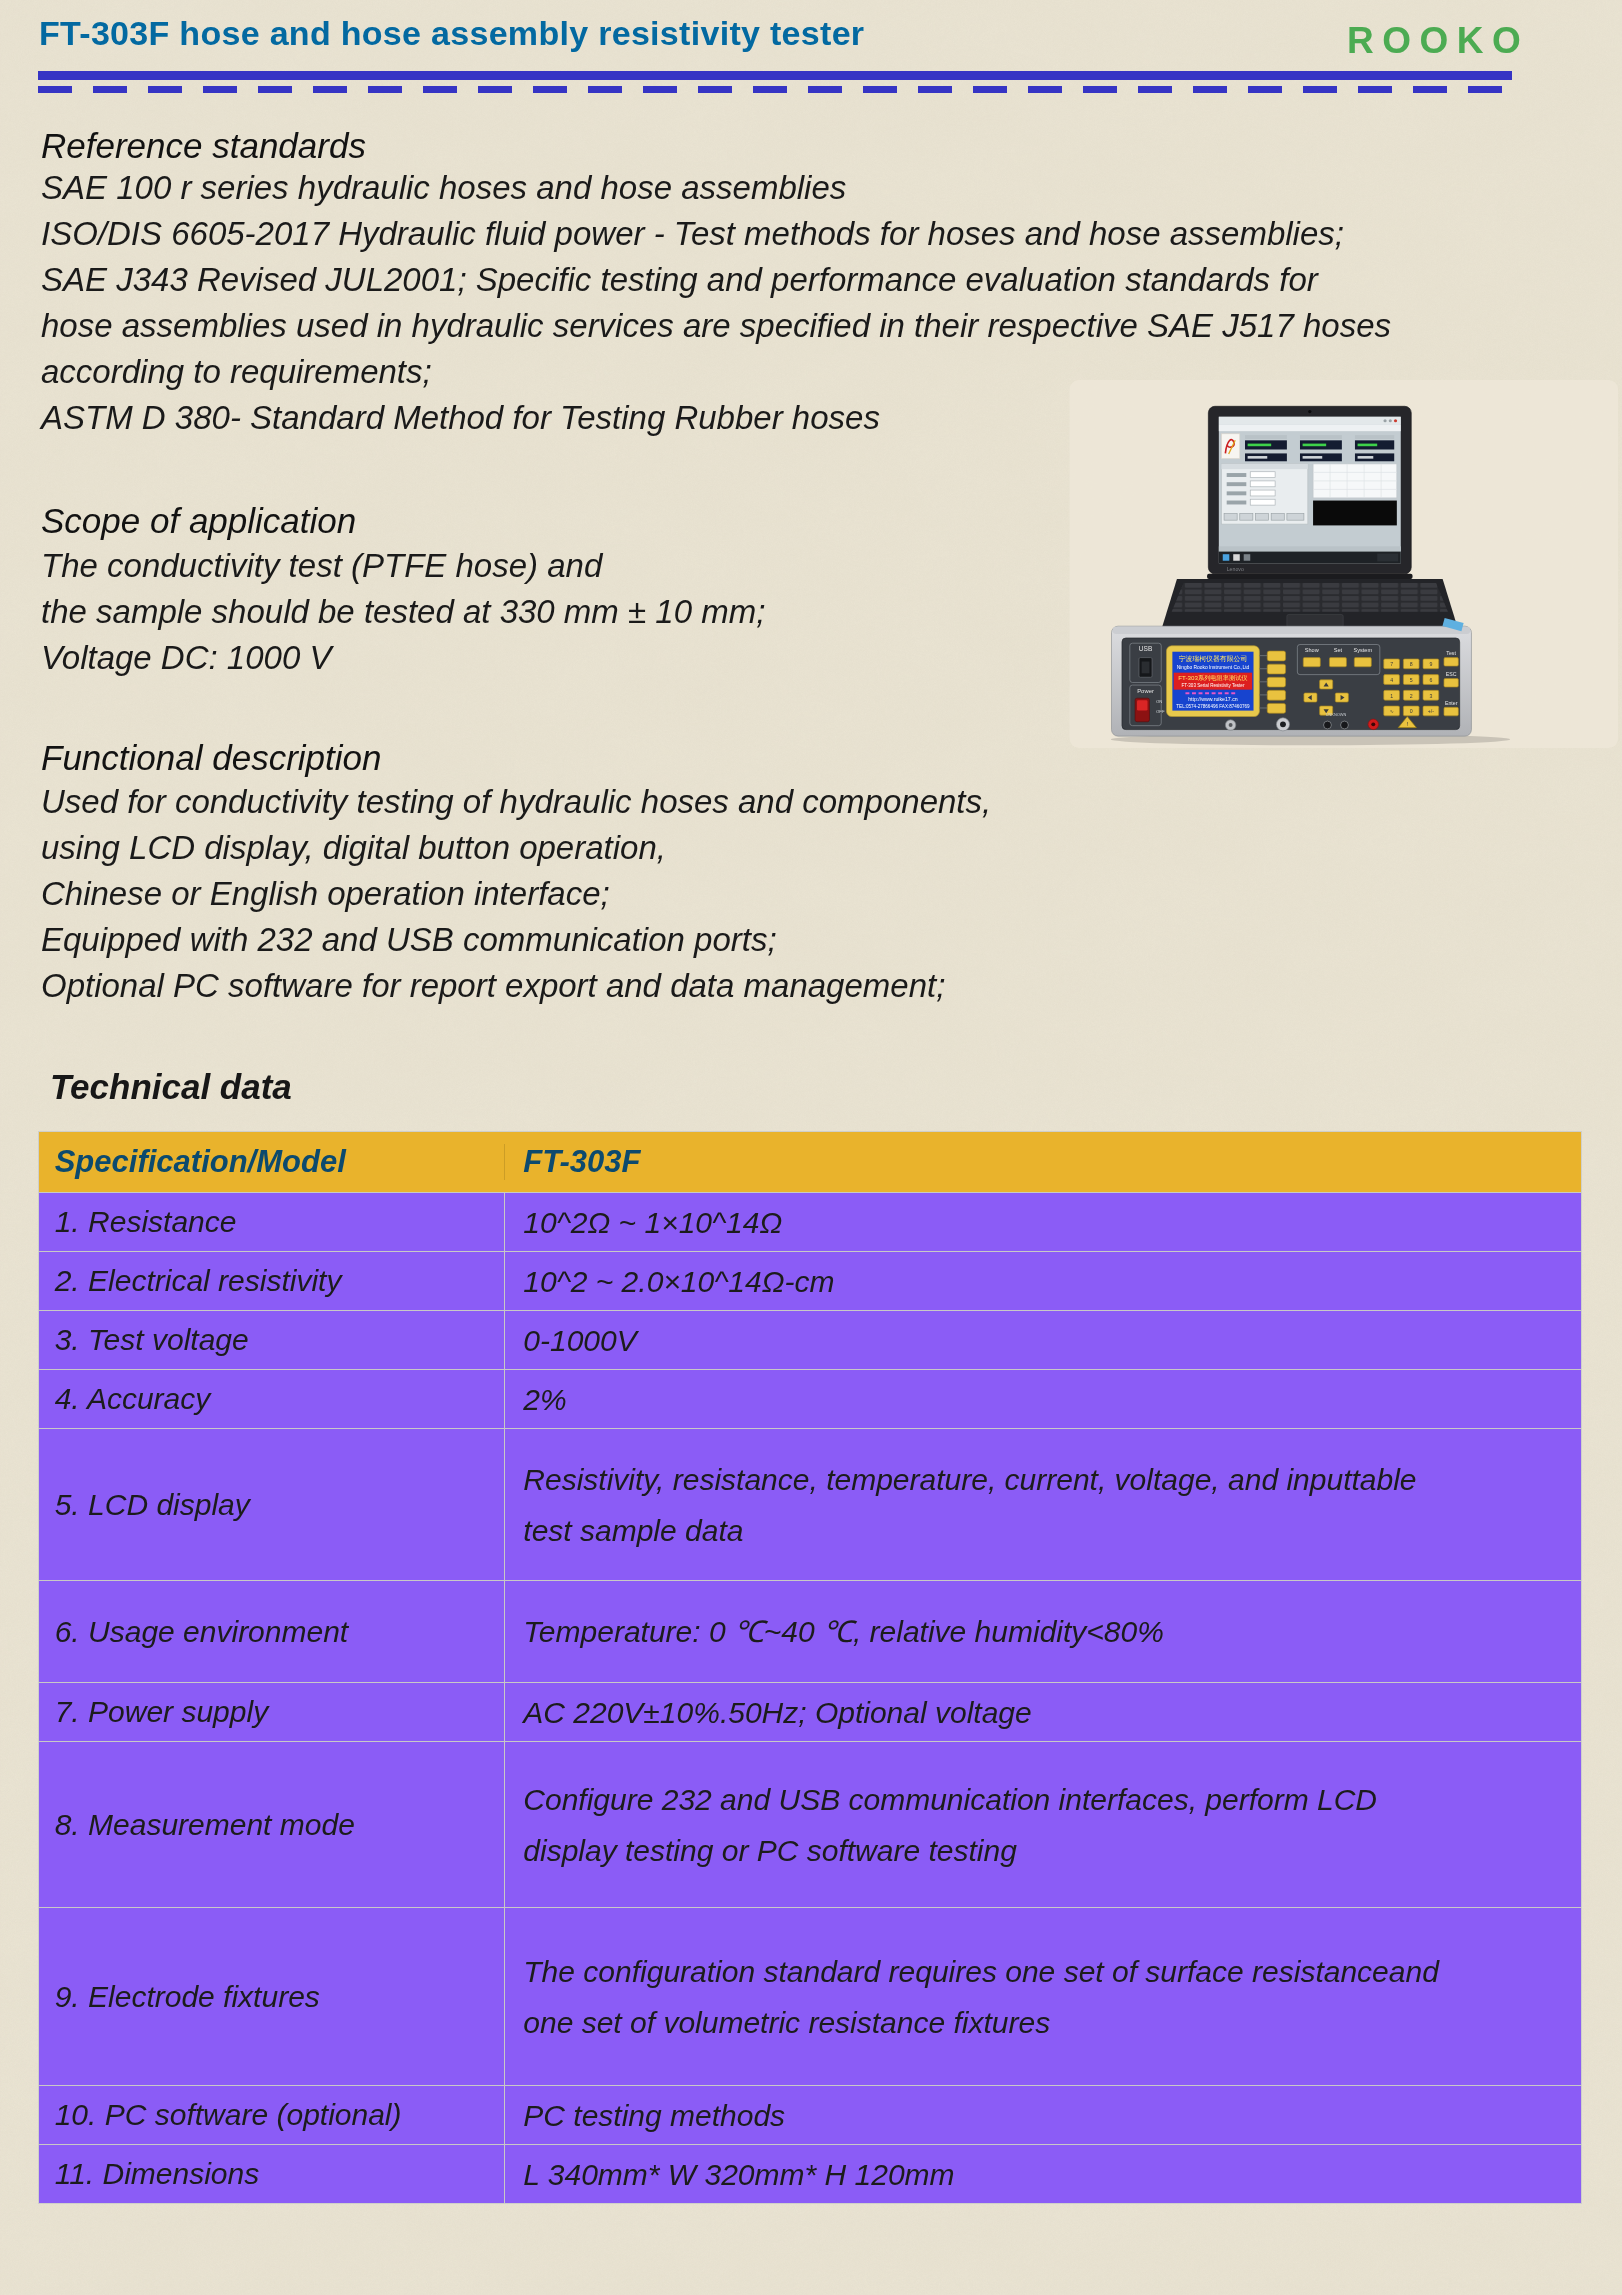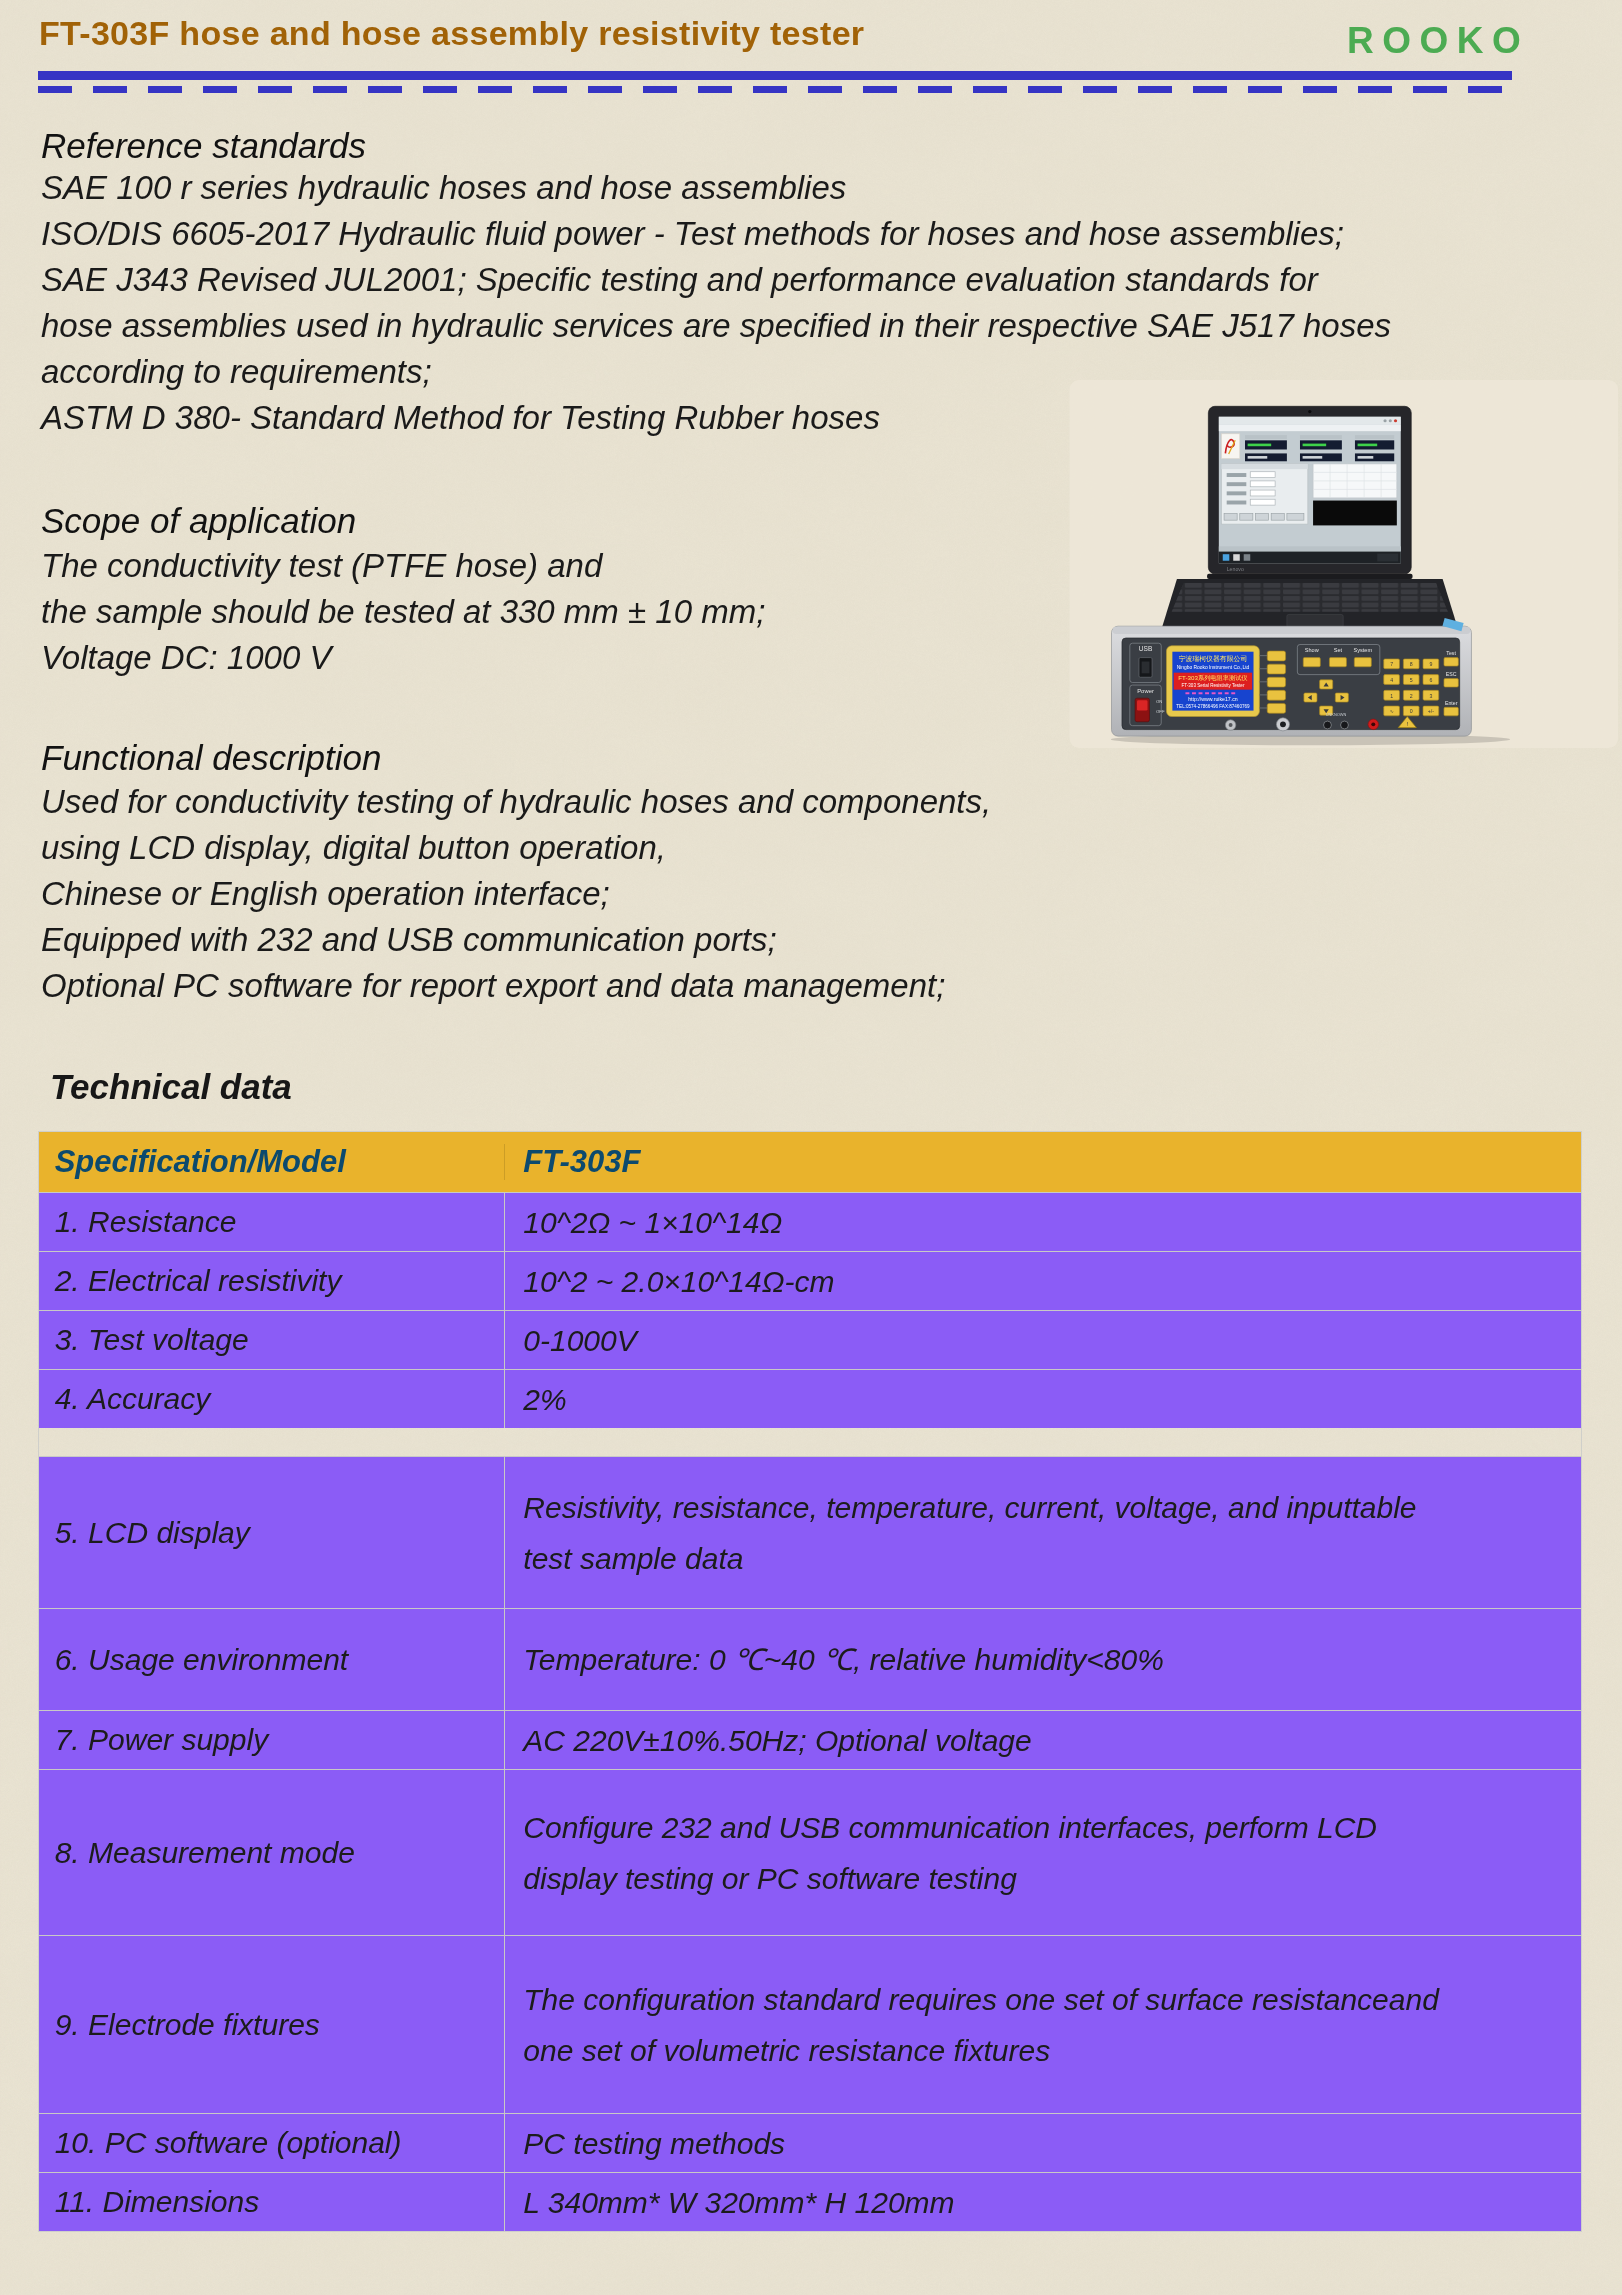--- a/index.html
+++ b/index.html
@@ -7,21 +7,21 @@
     width:1623px;height:2295px;position:relative;overflow:hidden;
     background:#ece6d5;color:#171717;
     font-family:"Liberation Sans", sans-serif;
   }
   .texture{position:absolute;left:0;top:0;z-index:0;}
   .content{position:absolute;left:0;top:0;width:1623px;height:2295px;z-index:1;}
 
   
   .page-title{
     position:absolute;left:39px;top:14.4px;width:1112px;
-    font-size:34px;font-weight:700;letter-spacing:0.3px;color:#a16207;
+    font-size:34px;font-weight:700;letter-spacing:0.3px;color:#0369a1;
   }
   .brand-logo{
     position:absolute;left:1347px;top:19.6px;
     font-size:37px;font-weight:800;letter-spacing:8.5px;color:#4cab52;
   }
   .rule-solid{
     position:absolute;left:38px;top:71px;width:1474px;height:8.5px;
     background:#3634c4;
   }
   .rule-dashed{
@@ -41,21 +41,21 @@
   
   .tech-heading{position:absolute;left:50px;top:1067px;font-size:35px;font-weight:700;font-style:italic;}
   .tech-table{
     position:absolute;left:38px;top:1131px;width:1544px;
     border:1.3px solid #cfcfca;box-sizing:border-box;
   }
   .t-header{display:flex;background:#e9b32c;height:60px;align-items:center;}
   .t-header .t-spec{border-right:1.3px solid rgba(0,0,0,0.12);}
   .t-header .h-cell{font-size:31px;font-weight:700;font-style:italic;color:#0c4a6e;}
   .t-row{display:flex;background:#8b5cf6;border-top:1.3px solid #c9c9c6;min-height:58px;}
-  .t-body .t-row:nth-child(5){min-height:151px;margin-top:28px;}
+  .t-body .t-row:nth-child(5){min-height:151px;}
   .t-body .t-row:nth-child(6){min-height:101px;}
   .t-body .t-row:nth-child(8){min-height:165px;}
   .t-body .t-row:nth-child(9){min-height:177px;}
   .t-cell{display:flex;align-items:center;box-sizing:border-box;}
   .t-spec{width:466px;flex:none;padding-left:15.7px;border-right:1.3px solid #c9c9c6;}
   .t-value{flex:1;padding-left:18.3px;padding-right:15.7px;}
   .t-body .t-cell{font-size:30px;font-style:italic;color:#1c1c1c;}
   .t-value .val-text{white-space:pre-line;line-height:51px;}
 
   

